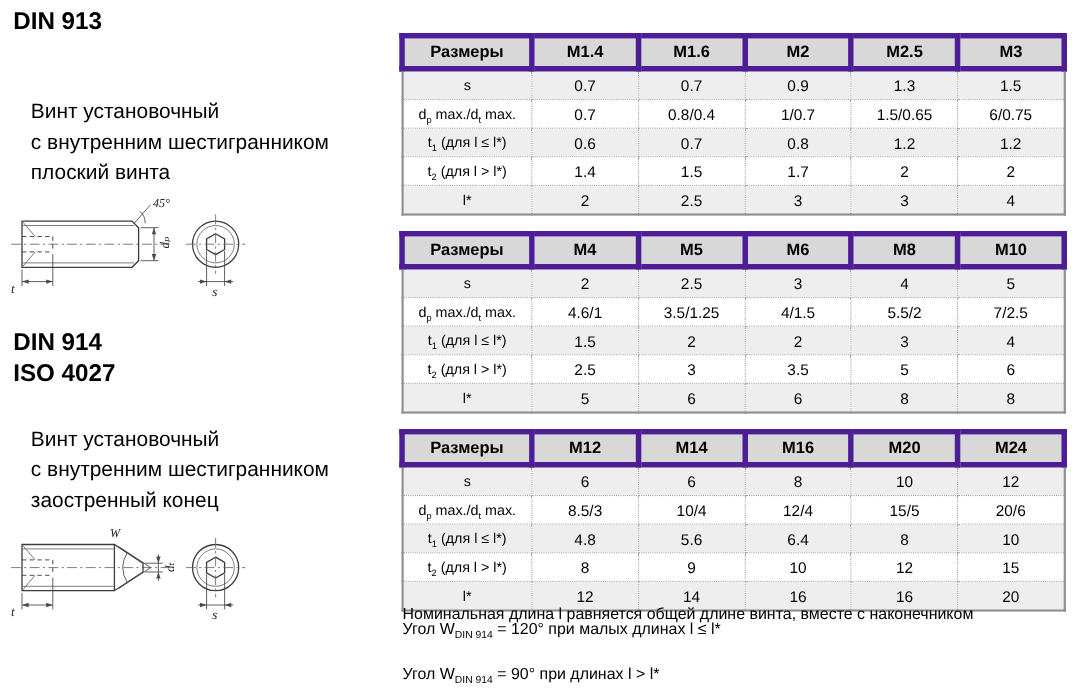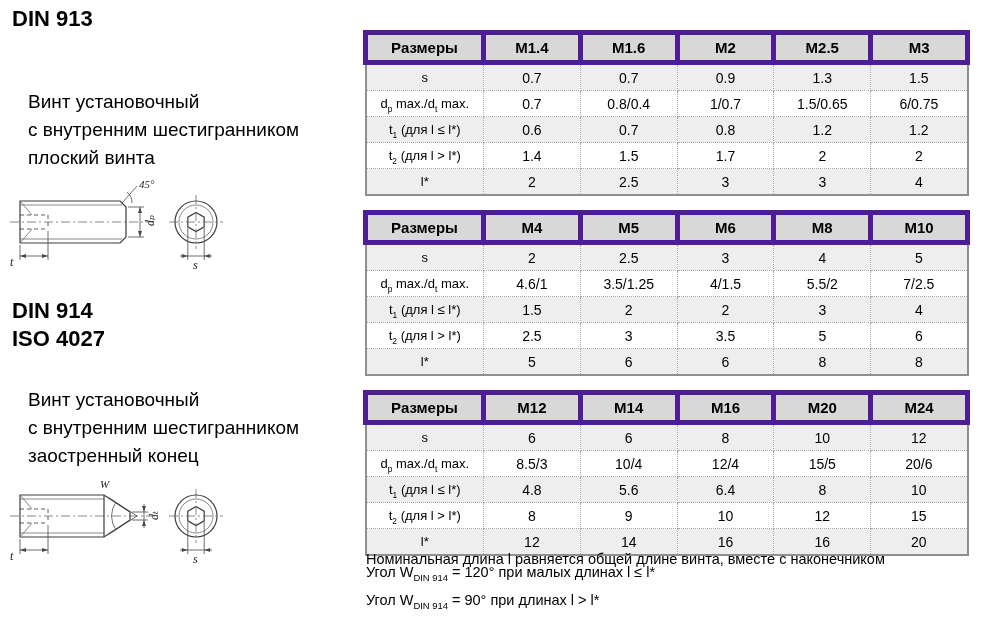--- a/index.html
+++ b/index.html
@@ -22,21 +22,21 @@
   .dim-table tbody tr:nth-child(even) td{background:#ffffff;}
   .dim-table td.lbl{font-size:13px;}
   sub{font-size:0.65em;line-height:0;}
   #table-1{top:30px;}
   #table-2{top:210px;}
   #table-3{top:390px;}
 
   .note{position:absolute;left:366px;font-size:14.5px;color:#000;white-space:nowrap;}
   #note-1{top:551px;}
   #note-2{top:564px;}
-  #note-3{top:592px;}
+  #note-3{top:605px;}
 
   
   .ln{stroke:#3d3d3d;stroke-width:1.2;fill:none;}
   .thin{stroke:#6b6b6b;stroke-width:0.8;fill:none;}
   .dash{stroke:#4a4a4a;stroke-width:0.9;fill:none;stroke-dasharray:4 3;}
   .cl{stroke:#6b6b6b;stroke-width:0.8;fill:none;stroke-dasharray:9 3 2 3;}
   .dim{stroke:#4a4a4a;stroke-width:0.8;fill:none;}
   .dimtxt{font-family:"Liberation Serif","DejaVu Serif",serif;font-style:italic;font-size:12px;fill:#222;}
   .angtxt{font-family:"Liberation Serif","DejaVu Serif",serif;font-style:italic;font-size:11px;fill:#222;}
   .arr{fill:#4a4a4a;stroke:none;}

